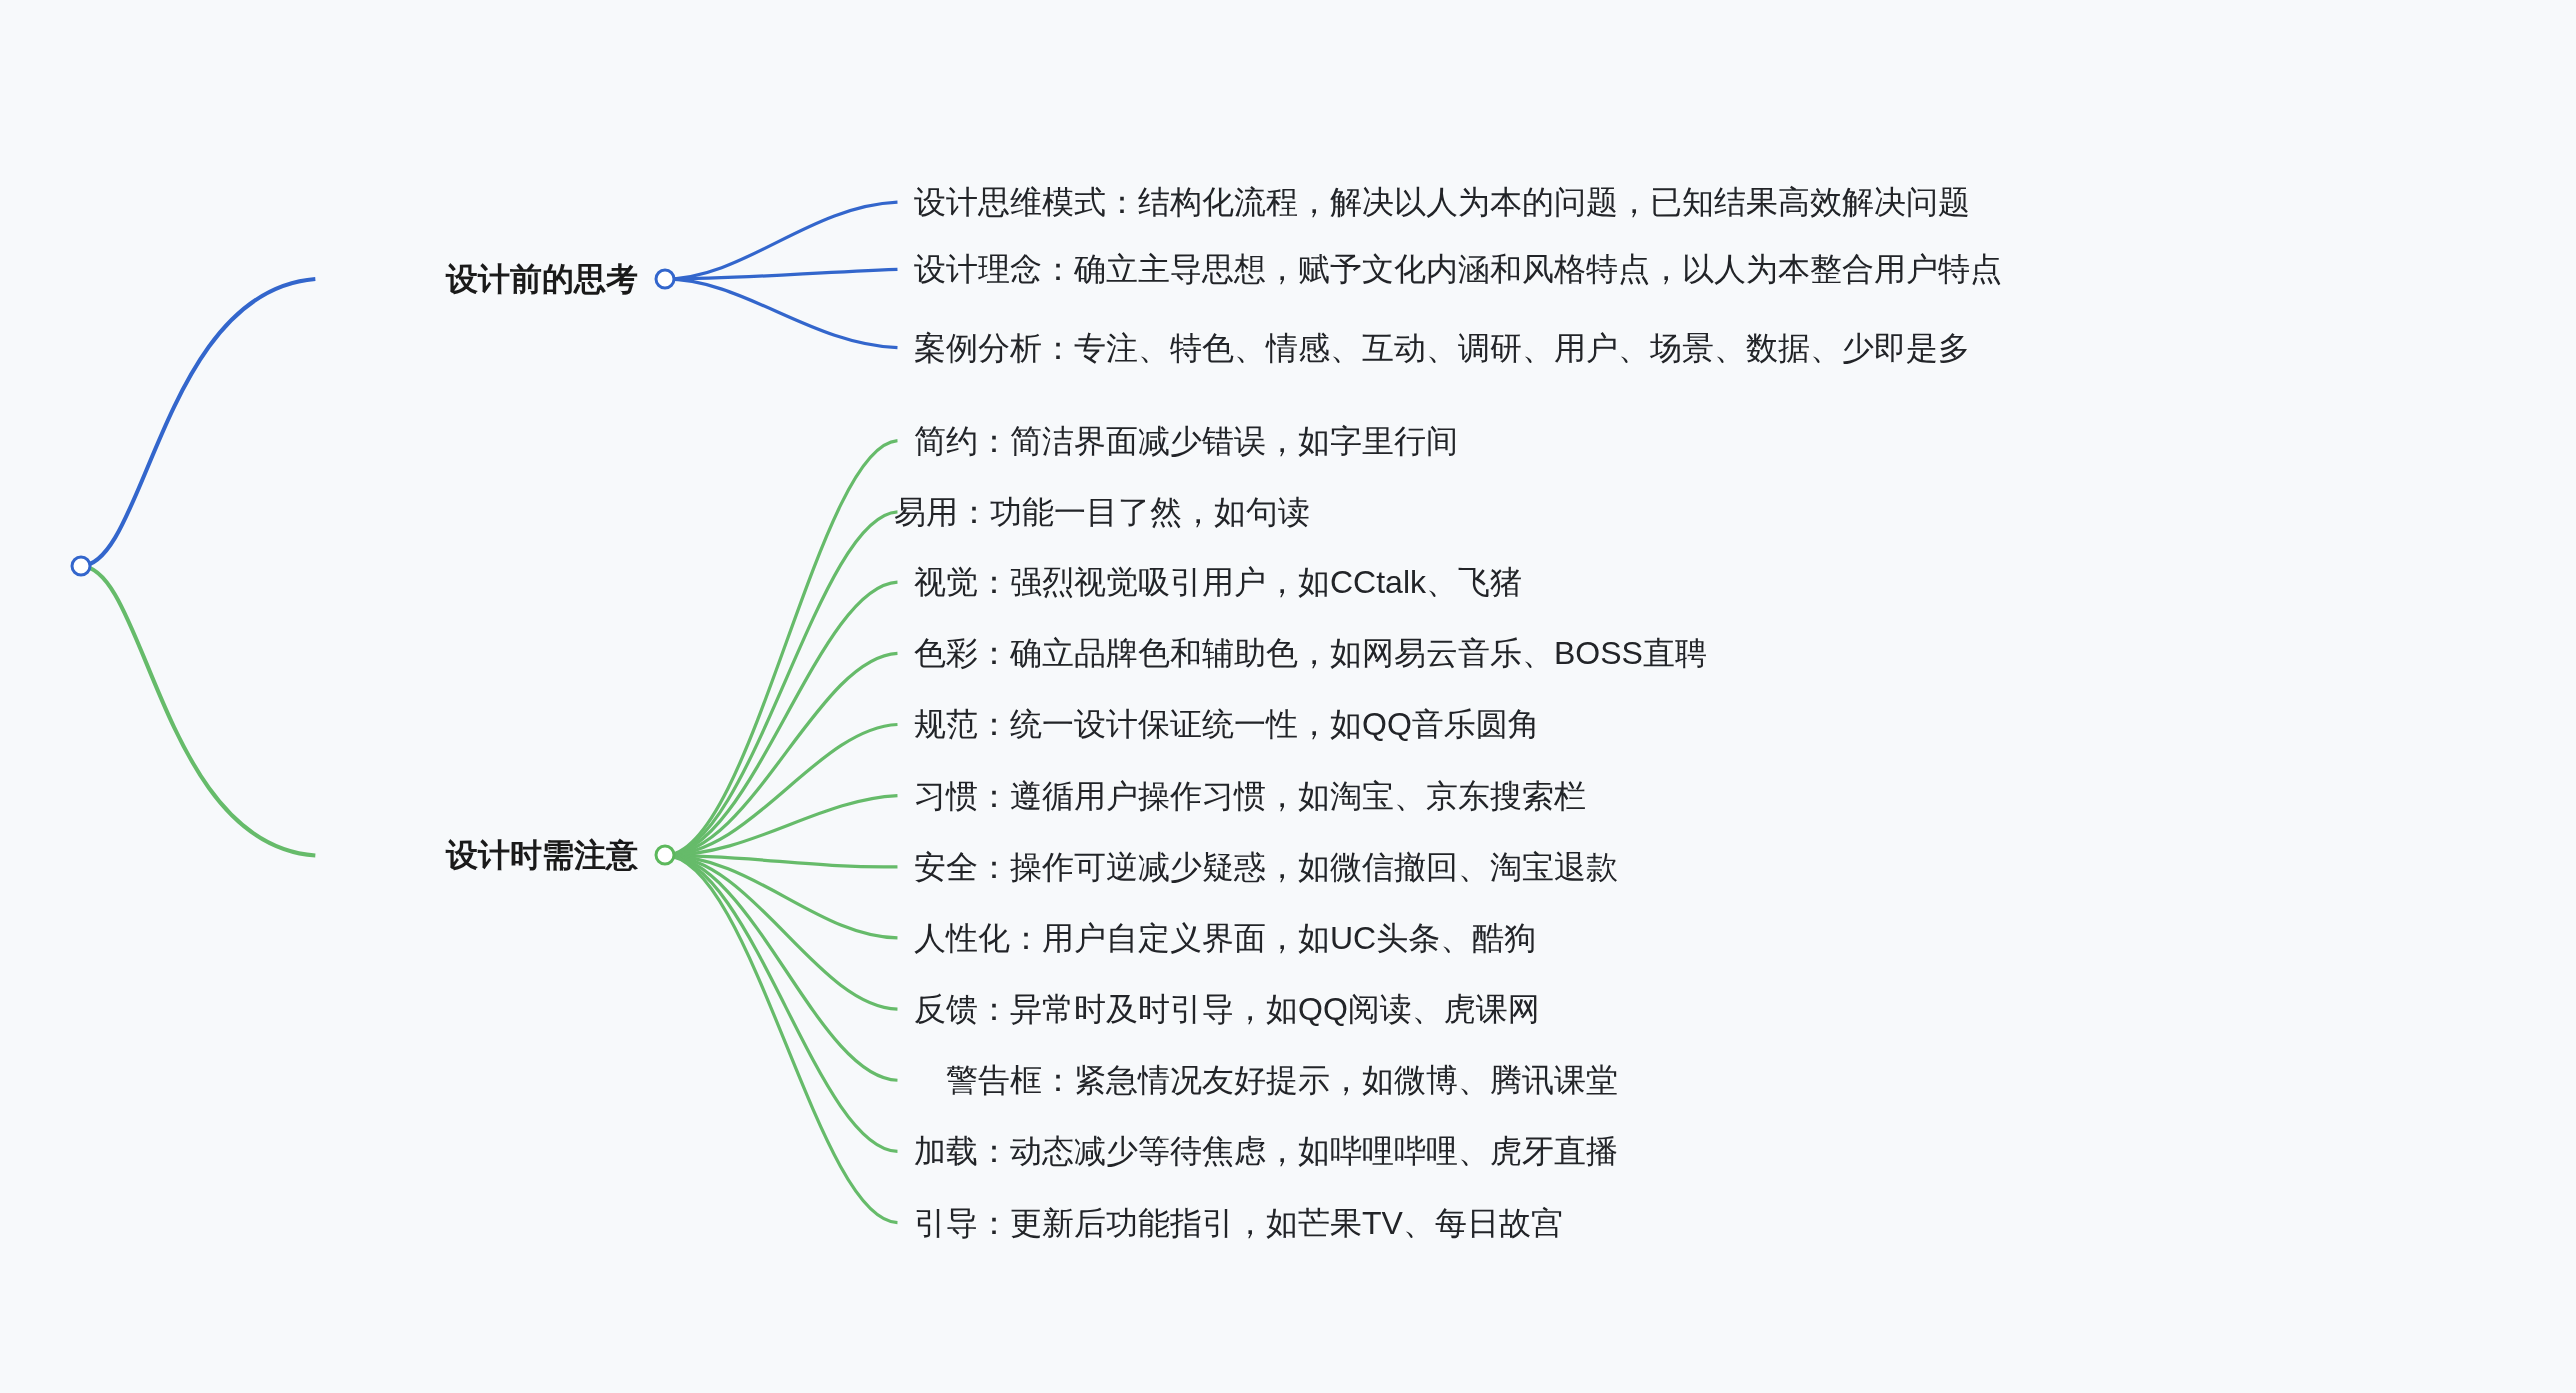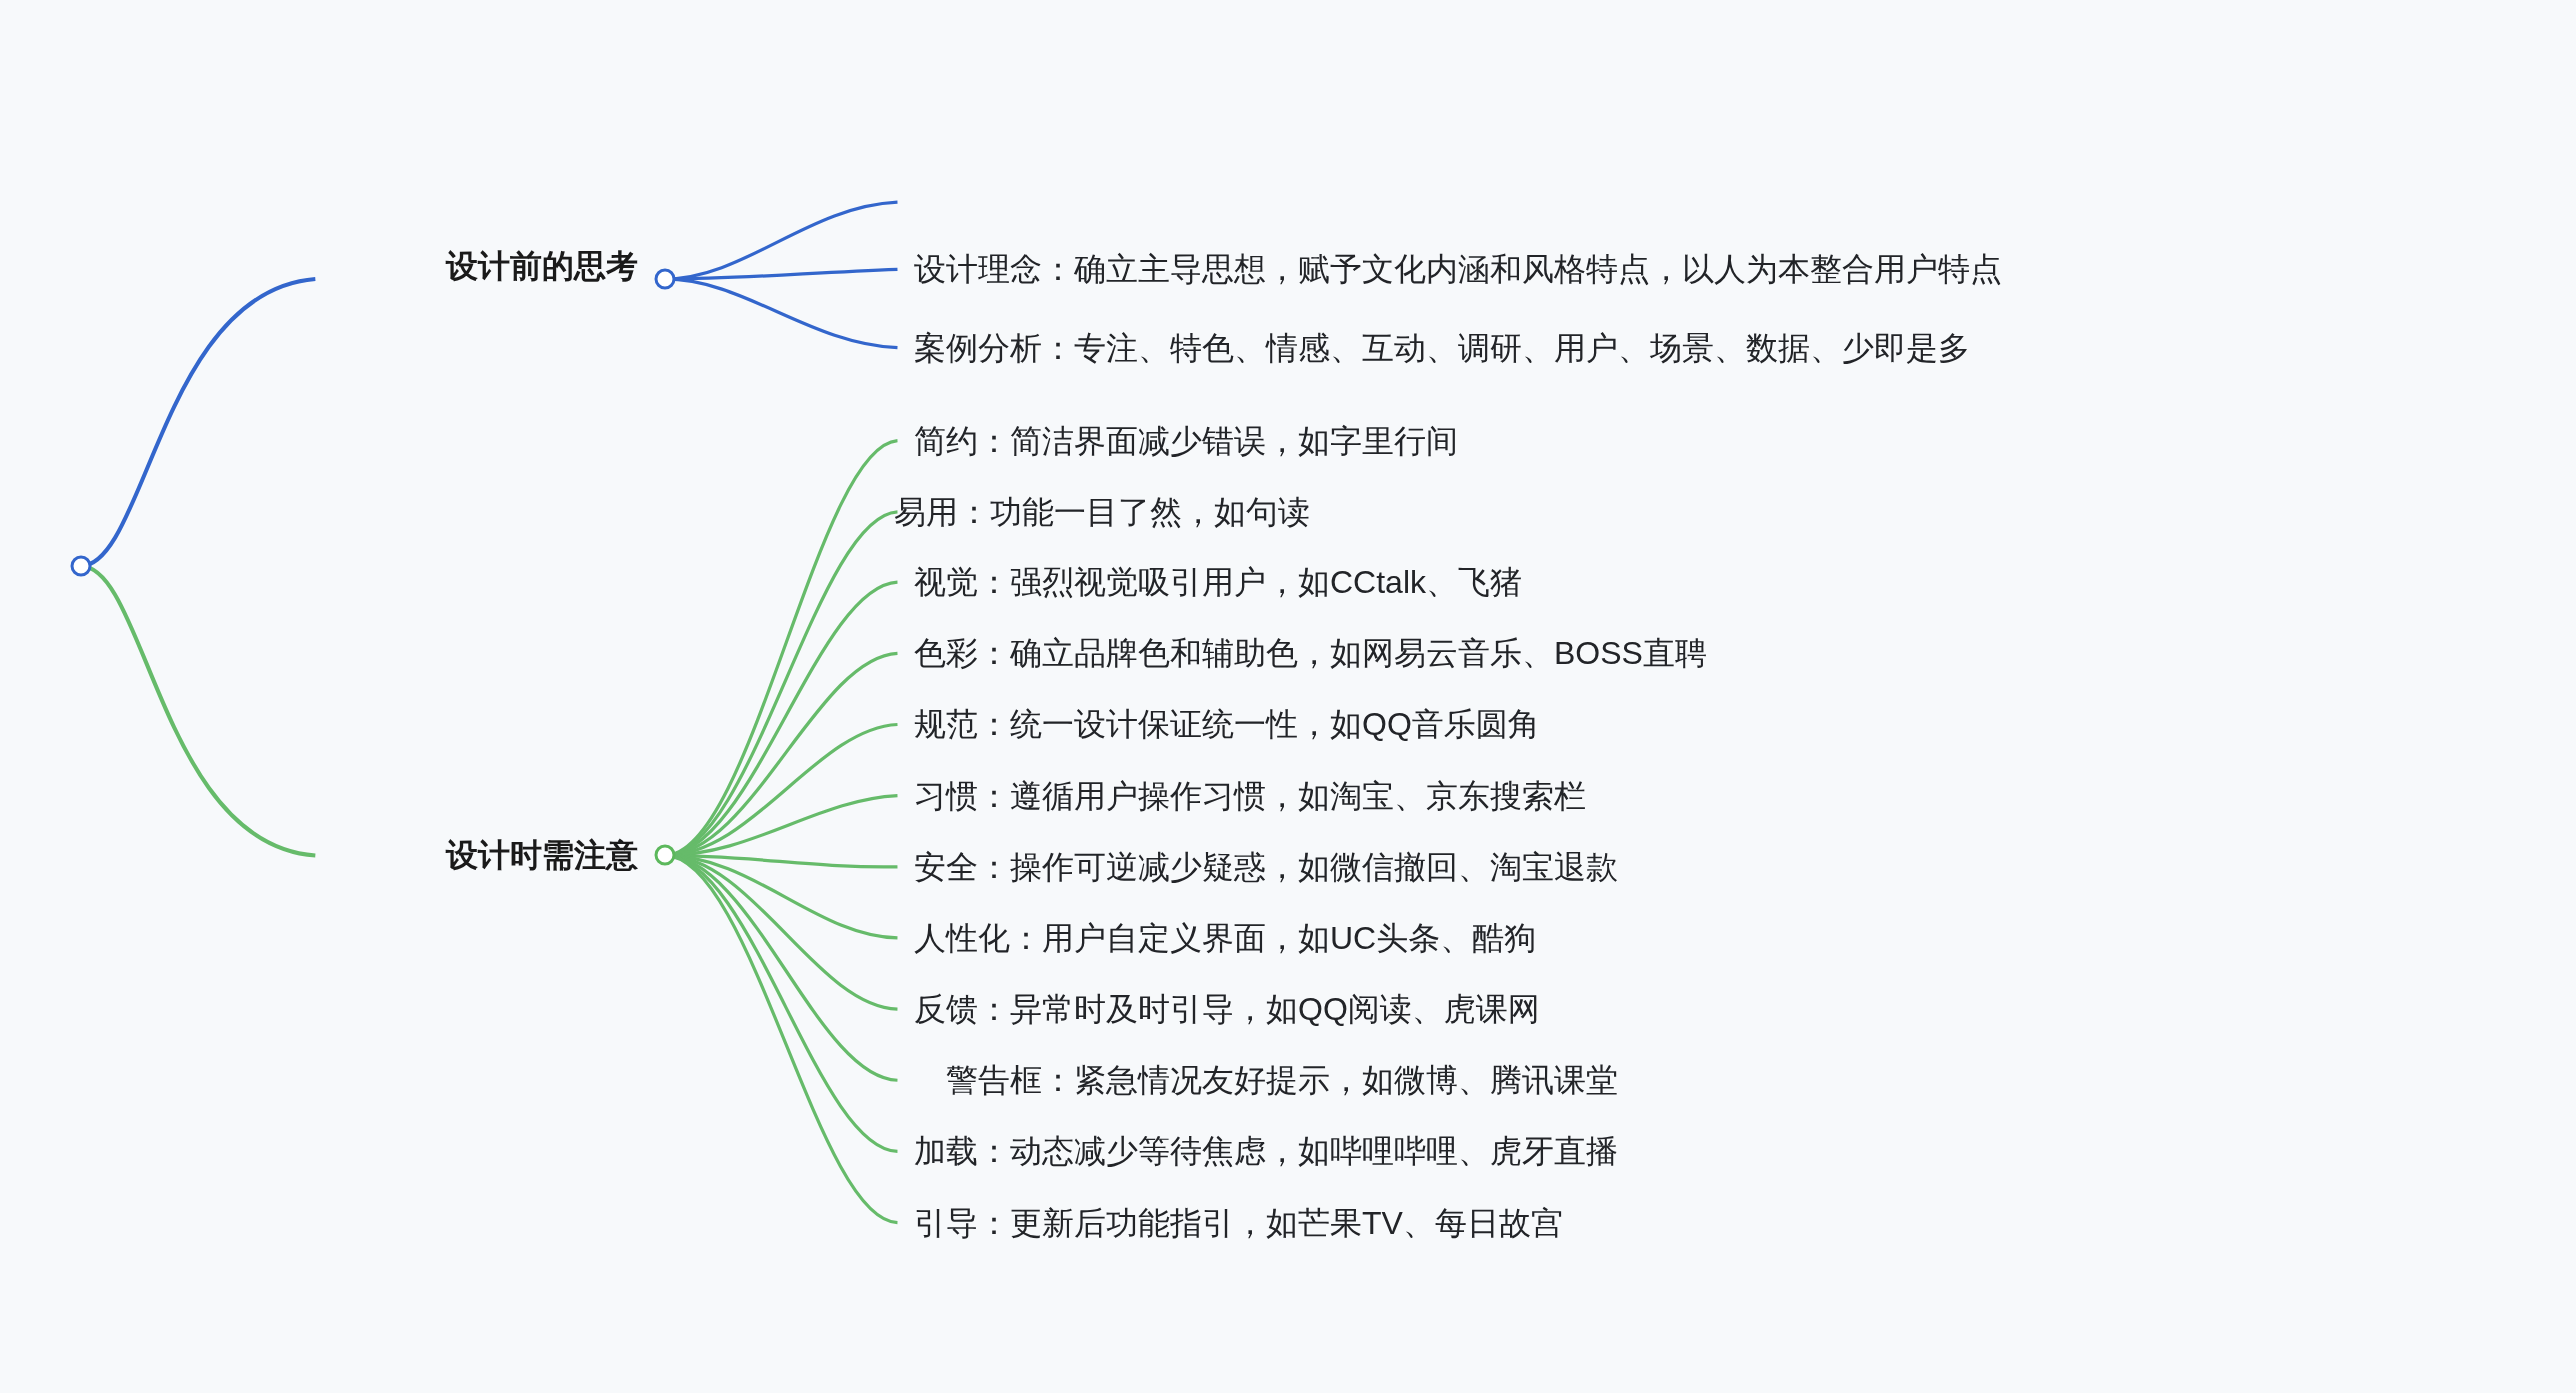--- a/index.html
+++ b/index.html
@@ -83,22 +83,23 @@
     <path d="M 822 1058 C 930 1058 1010 1158 1110 1160" stroke="#66bb6a" stroke-width="4" fill="none"></path>
     <path d="M 822 1058 C 930 1058 1010 1245 1110 1248" stroke="#66bb6a" stroke-width="4" fill="none"></path>
     <path d="M 822 1058 C 930 1058 1010 1333 1110 1336" stroke="#66bb6a" stroke-width="4" fill="none"></path>
     <path d="M 822 1058 C 930 1058 1010 1421 1110 1424" stroke="#66bb6a" stroke-width="4" fill="none"></path>
     <path d="M 822 1058 C 930 1058 1010 1509 1110 1512" stroke="#66bb6a" stroke-width="4" fill="none"></path>
   </svg>
 
   <div class="dot dot-root" style="left:81px; top:566px;"></div>
 
   <div class="dot dot-blue" style="left:665px; top:279px;"></div>
-  <div class="node-label branch-label" style="left:323px; top:266px; width:315px;">设计前的思考</div>
+  <div class="node-label branch-label" style="left:323px; top:279px; width:315px;">设计前的思考</div>
 
+  <div class="node-label leaf-label" style="left:914px; top:202px;">设计思维模式：结构化流程，解决以人为本的问题，已知结果高效解决问题</div>
   <div class="node-label leaf-label" style="left:914px; top:269px;text-align:center;">设计理念：确立主导思想，赋予文化内涵和风格特点，以人为本整合用户特点</div>
   <div class="node-label leaf-label" style="left:914px; top:348px;">案例分析：专注、特色、情感、互动、调研、用户、场景、数据、少即是多</div>
 
   <div class="dot dot-green" style="left:665px; top:855px;"></div>
   <div class="node-label branch-label" style="left:323px; top:855px; width:315px;">设计时需注意</div>
 
   <div class="node-label leaf-label" style="left:914px; top:441px;">简约：简洁界面减少错误，如字里行间</div>
   <div class="node-label leaf-label" style="left:894px; top:512px;">易用：功能一目了然，如句读</div>
   <div class="node-label leaf-label" style="left:914px; top:582px;">视觉：强烈视觉吸引用户，如CCtalk、飞猪</div>
   <div class="node-label leaf-label" style="left:914px; top:653px;">色彩：确立品牌色和辅助色，如网易云音乐、BOSS直聘</div>

